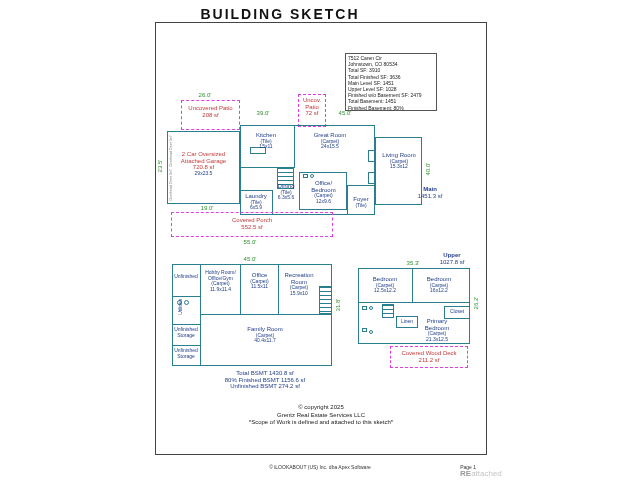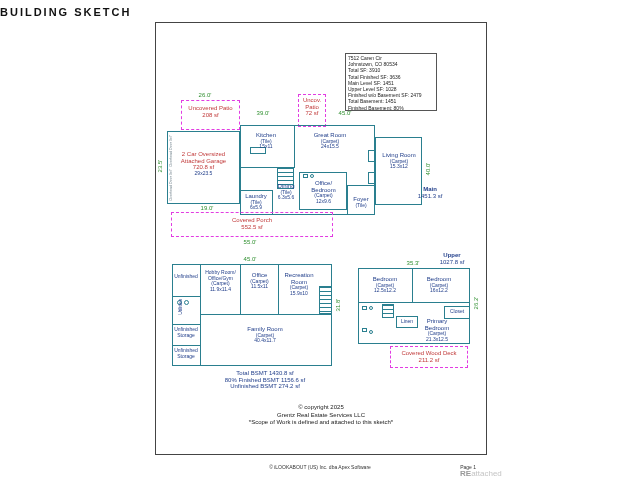--- a/index.html
+++ b/index.html
@@ -1,20 +1,20 @@
 <!DOCTYPE html>
 <html style="--wall: #2a7f8f; --navy: #24418c; --green: #2f8f2f; --red: #c13a3a; --magenta: #e23ce2;"><head>
 <meta charset="utf-8">
 <style>
   *{margin:0;padding:0;box-sizing:border-box}
   html,body{background:#fff}
   body{width:640px;height:480px;font-family:"Liberation Sans",sans-serif}
   .sheet{position:relative;width:640px;height:480px;background:#fff;overflow:hidden}
   .abs{position:absolute}
-  .page-title{position:absolute;top:6px;left:0;width:560px;font-weight:bold;font-size:11px;letter-spacing:2px;color:#111}
+  .page-title{position:absolute;top:6px;left:0;width:560px;text-align:center;font-weight:bold;font-size:14px;letter-spacing:2px;color:#111}
   .frame{position:absolute;border:1px solid #444}
   .info{position:absolute;border:1px solid #555;font-size:5px;line-height:6.2px;color:#222;padding:1px 2px;background:#fff}
   .wall{position:absolute;border:1px solid var(--wall,#2a7f8f)}
   .wline{position:absolute;background:var(--wall,#2a7f8f)}
   .dash{position:absolute;border:1px dashed var(--magenta,#e23ce2)}
   .lbl{position:absolute;color:var(--navy,#24418c);font-size:6px;line-height:1.12;text-align:center}
   .lbl .sub{font-size:5px}
   .dim{position:absolute;color:var(--green,#2f8f2f);font-size:6px;text-align:center;white-space:nowrap}
   .dimv{transform:rotate(-90deg)}
   .red{color:var(--red,#c13a3a)}

